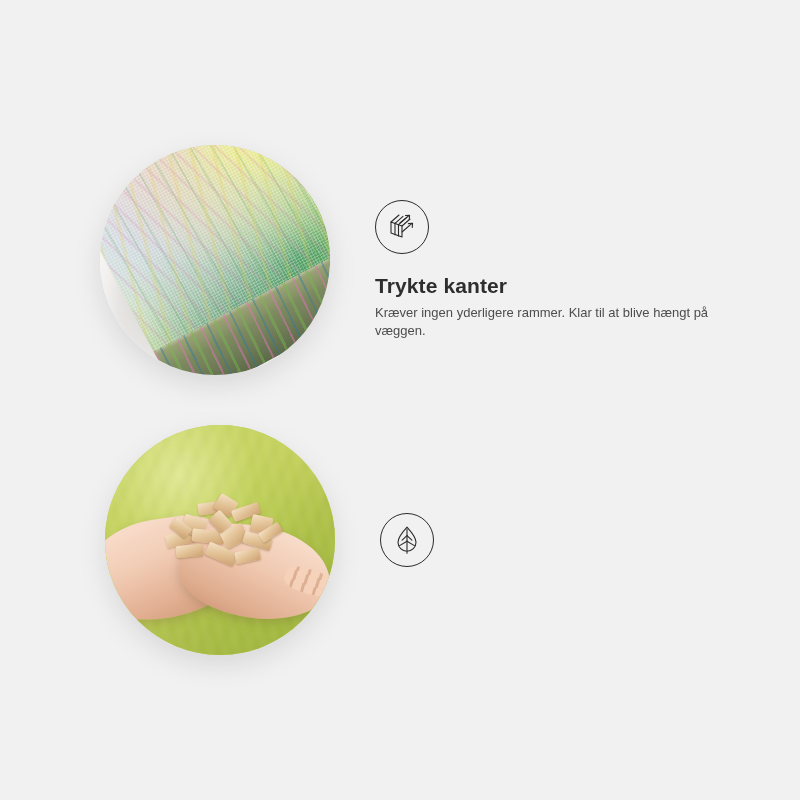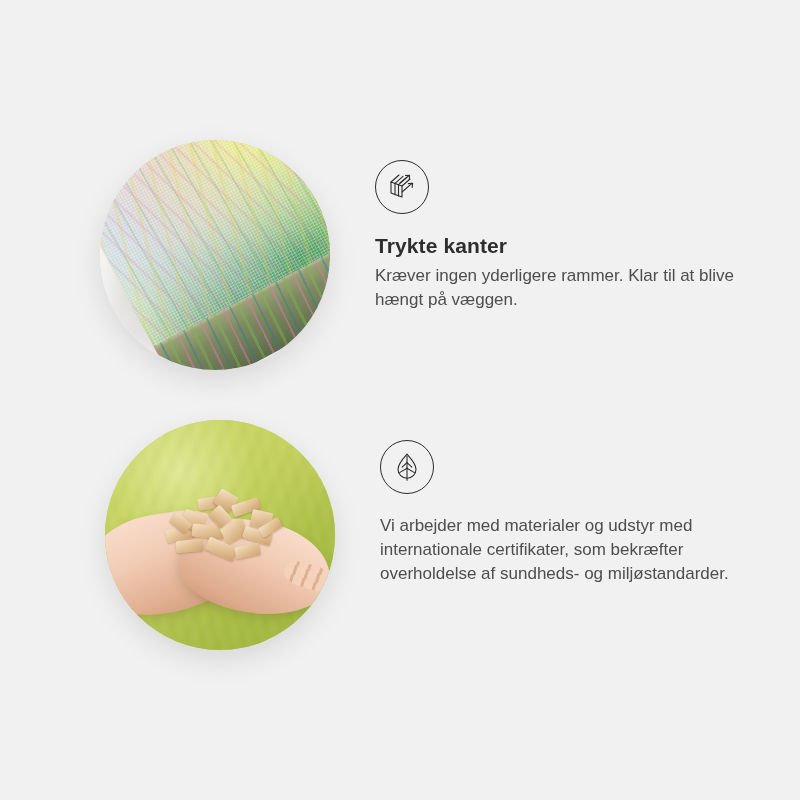--- a/index.html
+++ b/index.html
@@ -18,21 +18,21 @@
   .features {
     position: absolute;
     inset: 0;
   }
 
   .feature {
     position: absolute;
     left: 0;
     width: 800px;
     display: flex;
-    align-items: flex-start;
+    align-items: center;
   }
   .feature-printed-edges { top: 140px; height: 240px; }
   .feature-eco-product   { top: 420px; height: 240px; }
 
   
   .photo-wrap {
     position: relative;
     width: 230px;
     height: 230px;
     margin-left: 100px;
@@ -218,21 +218,21 @@
 
   .feature-title {
     margin: 0 0 6px 0;
     font-size: 21px;
     font-weight: 600;
     color: #2e2e2e;
     letter-spacing: 0.1px;
   }
   .feature-desc {
     margin: 0;
-    font-size: 17px;
+    font-size: 13px;
     line-height: 1.42;
     color: #4d4d4d;
     max-width: 372px;
   }
 </style>
 </head>
 <body>
 
 <div class="features">
 
@@ -309,17 +309,16 @@
       <div class="icon-circle">
         <svg width="32" height="32" viewBox="0 0 32 32" fill="none" stroke="#2b2b2b" stroke-width="1.1" stroke-linecap="round" stroke-linejoin="round">
           <path d="M16 3.2 C10.4 9.4 7 13.6 7 18.2 C7 23.3 11.1 27.2 16 27.2 C20.9 27.2 25 23.3 25 18.2 C25 13.6 21.6 9.4 16 3.2 Z"></path>
           <path d="M16 5 L16 29.2"></path>
           <path d="M16 11.6 L11.1 16.1"></path>
           <path d="M16 11.6 L20.9 16.1"></path>
           <path d="M16 17.2 L8.6 21.6"></path>
           <path d="M16 17.2 L23.4 21.6"></path>
         </svg>
       </div>
-      <p class="feature-desc">Vi arbejder med materialer og udstyr med internationale certifikater, som bekræfter overholdelse af sundheds- og miljøstandarder.</p>
     </div>
   </section>
 
 </div>
 
 </body></html>

